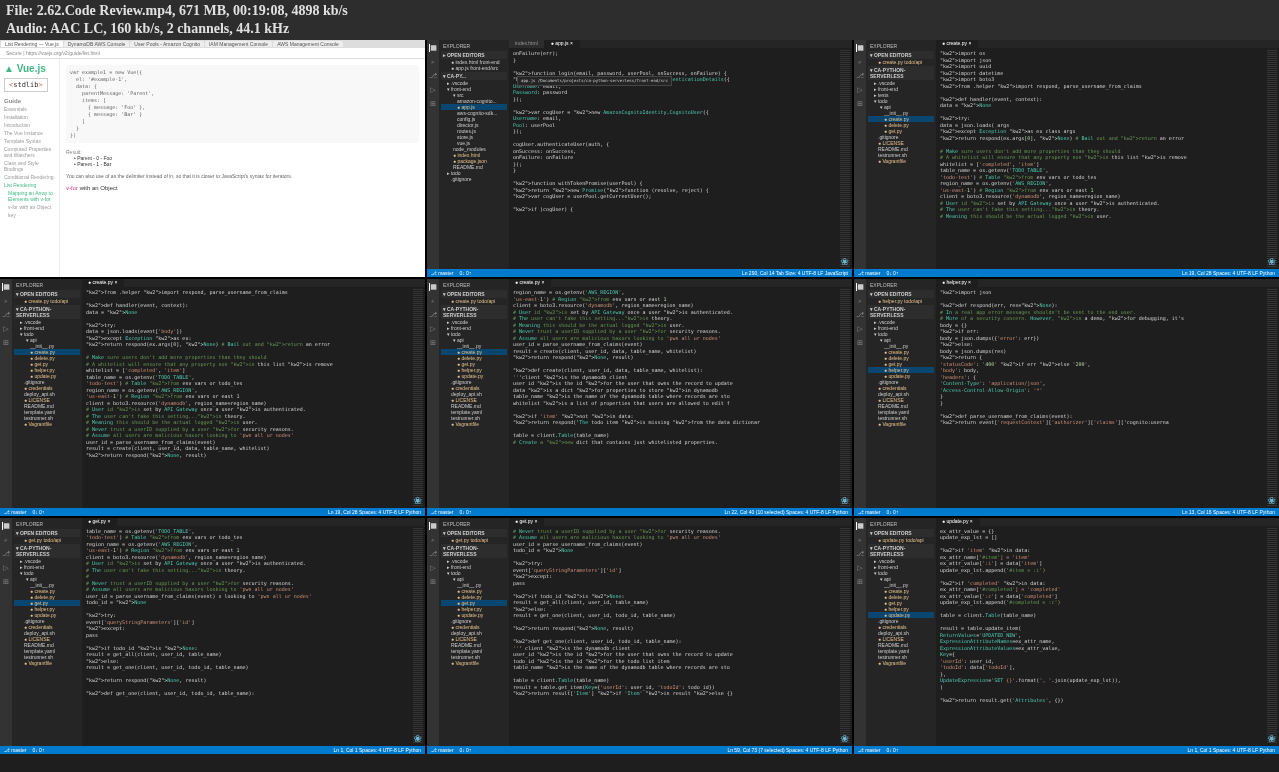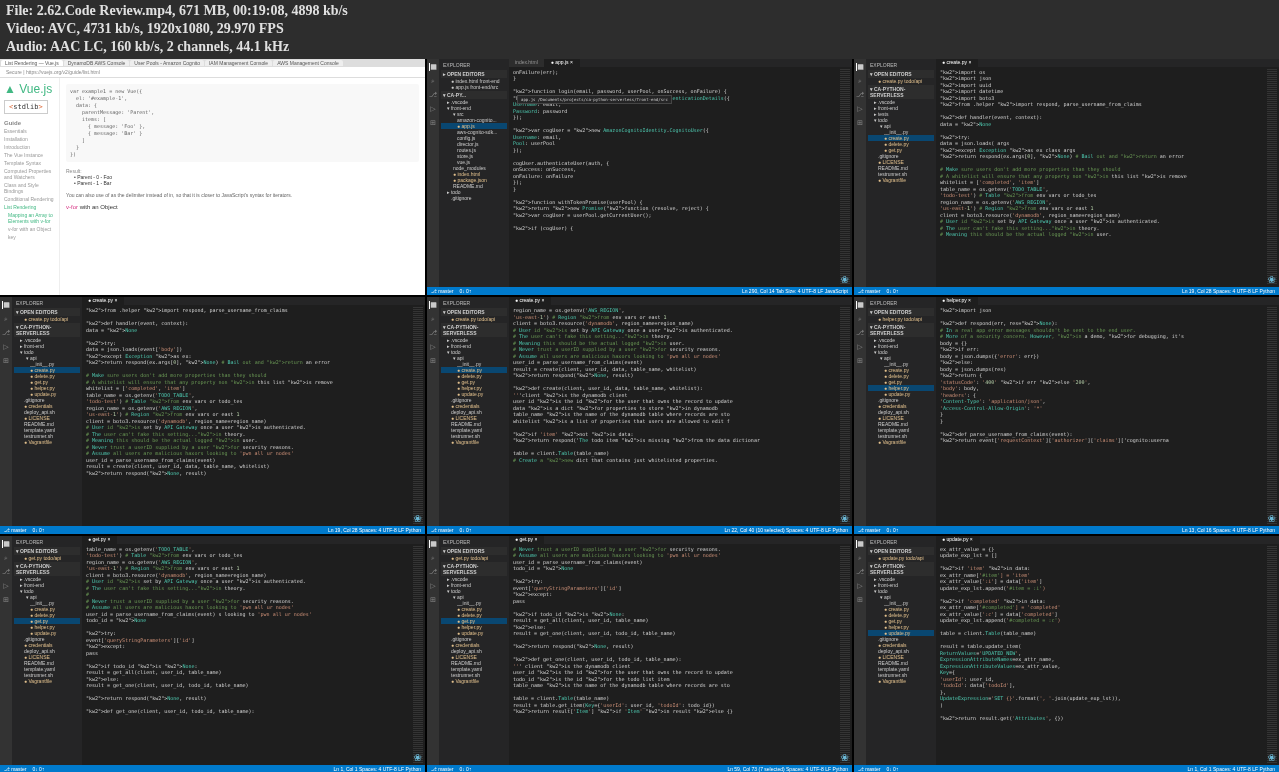--- a/index.html
+++ b/index.html
@@ -72,22 +72,22 @@
   padding: 4px;
   font-size: 5px;
   color: #666;
 }
 .vue-main {
   flex: 1;
   padding: 6px;
 }
 .vue-logo {
   color: #41b883;
-  font-size: 12px;
-  font-weight: normal;
+  font-size: 10px;
+  font-weight: bold;
 }
 .stdlib {
   border: 1px solid #ccc;
   padding: 2px 4px;
   display: inline-block;
   font-family: monospace;
   font-size: 7px;
   color: #333;
   margin-top: 4px;
 }
@@ -248,21 +248,20 @@
   right: 3px;
   color: #6bb8d6;
   font-size: 10px;
 }
 </style>
 </head>
 <body>
 
 <div class="header">
   <div>File: 2.62.Code Review.mp4, 671 MB, 00:19:08, 4898 kb/s</div>
-  <div>Video: AVC, 4731 kb/s, 1920x1080, 29.970 FPS</div>
   <div>Audio: AAC LC, 160 kb/s, 2 channels, 44.1 kHz</div>
 </div>
 
 <div class="grid">
 
   <div class="cell browser">
     <div class="browser-tabs">
       <div class="btab active">List Rendering — Vue.js</div>
       <div class="btab">DynamoDB AWS Console</div>
       <div class="btab">User Pools - Amazon Cognito</div>

